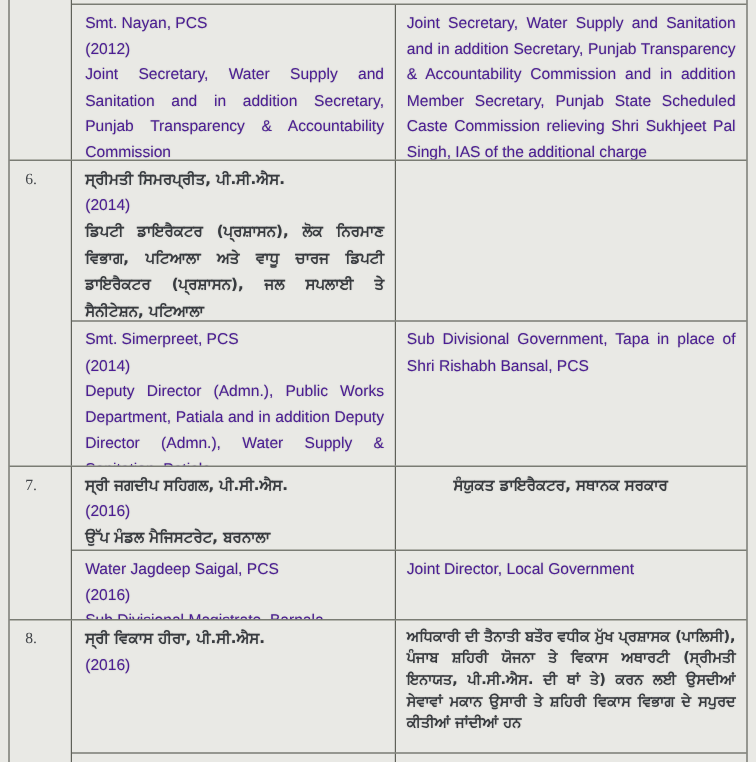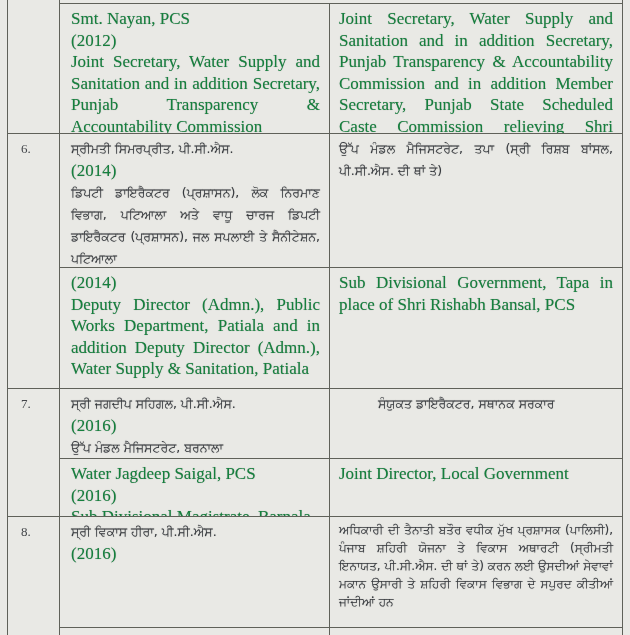--- a/index.html
+++ b/index.html
@@ -32,29 +32,29 @@
   .subrow { display: flex; min-width: 0; }
   .subrow.divided { border-top: 1px solid #5f6159; }
   .cell { box-sizing: border-box; overflow: hidden; }
   .cell.left {
     width: 270px; flex: none;
     border-right: 1px solid #5f6159;
     padding: 4px 9px 0 11px;
   }
   .cell.right { flex: 1; padding: 4px 9px 0 9px; min-width: 0; }
   .en {
-    font-family: Liberation Serif, serif;
-    font-size: 17px; line-height: 21.5px;
-    color: #15803d;
+    font-family: Liberation Sans, sans-serif;
+    font-size: 13px; line-height: 21.5px;
+    color: #4c1d95;
     text-shadow: 0 0 1px rgba(62,65,69,0.4);
   }
   .pa {
     font-family: "DejaVu Sans", sans-serif;
     font-size: 12.5px; line-height: 22px;
-    font-weight: 400; color: #383b3f;
+    font-weight: 700; color: #383b3f;
     text-shadow: 0 0 1px rgba(56,59,63,0.35);
   }
   .pa.tight { font-size: 12px; line-height: 18px; }
   .desc { text-align: justify; }
   
   .h129 { height: 129px; } .h133 { height: 133px; } .h120 { height: 120px; }
   .h69  { height: 69px; gap: 39px; }  .h57  { height: 57px; }  .h110 { height: 110px; }
   .h7   { height: 7px; }
 </style>
 </head>
@@ -80,26 +80,24 @@
 
   <section class="row bordered">
     <div class="serial-cell">6.</div>
     <div class="row-body">
       <div class="subrow h133">
         <div class="cell left">
           <div class="pa">ਸ੍ਰੀਮਤੀ ਸਿਮਰਪ੍ਰੀਤ, ਪੀ.ਸੀ.ਐਸ.</div>
           <div class="en">(2014)</div>
           <div class="pa desc">ਡਿਪਟੀ ਡਾਇਰੈਕਟਰ (ਪ੍ਰਸ਼ਾਸਨ), ਲੋਕ ਨਿਰਮਾਣ ਵਿਭਾਗ, ਪਟਿਆਲਾ ਅਤੇ ਵਾਧੂ ਚਾਰਜ ਡਿਪਟੀ ਡਾਇਰੈਕਟਰ (ਪ੍ਰਸ਼ਾਸਨ), ਜਲ ਸਪਲਾਈ ਤੇ ਸੈਨੀਟੇਸ਼ਨ, ਪਟਿਆਲਾ</div>
         </div>
-        <div class="cell right">
-          <div class="pa desc">ਉੱਪ ਮੰਡਲ ਮੈਜਿਸਟਰੇਟ, ਤਪਾ (ਸ੍ਰੀ ਰਿਸ਼ਬ ਬਾਂਸਲ, ਪੀ.ਸੀ.ਐਸ. ਦੀ ਥਾਂ ਤੇ)</div>
-        </div>
       </div>
       <div class="subrow divided h120">
         <div class="cell left">
+          <div class="en">Smt. Simerpreet, PCS</div>
           <div class="en">(2014)</div>
           <div class="en desc">Deputy Director (Admn.), Public Works Department, Patiala and in addition Deputy Director (Admn.), Water Supply &amp; Sanitation, Patiala</div>
         </div>
         <div class="cell right">
           <div class="en desc">Sub Divisional Government, Tapa in place of Shri Rishabh Bansal, PCS</div>
         </div>
       </div>
     </div>
   </section>
 

